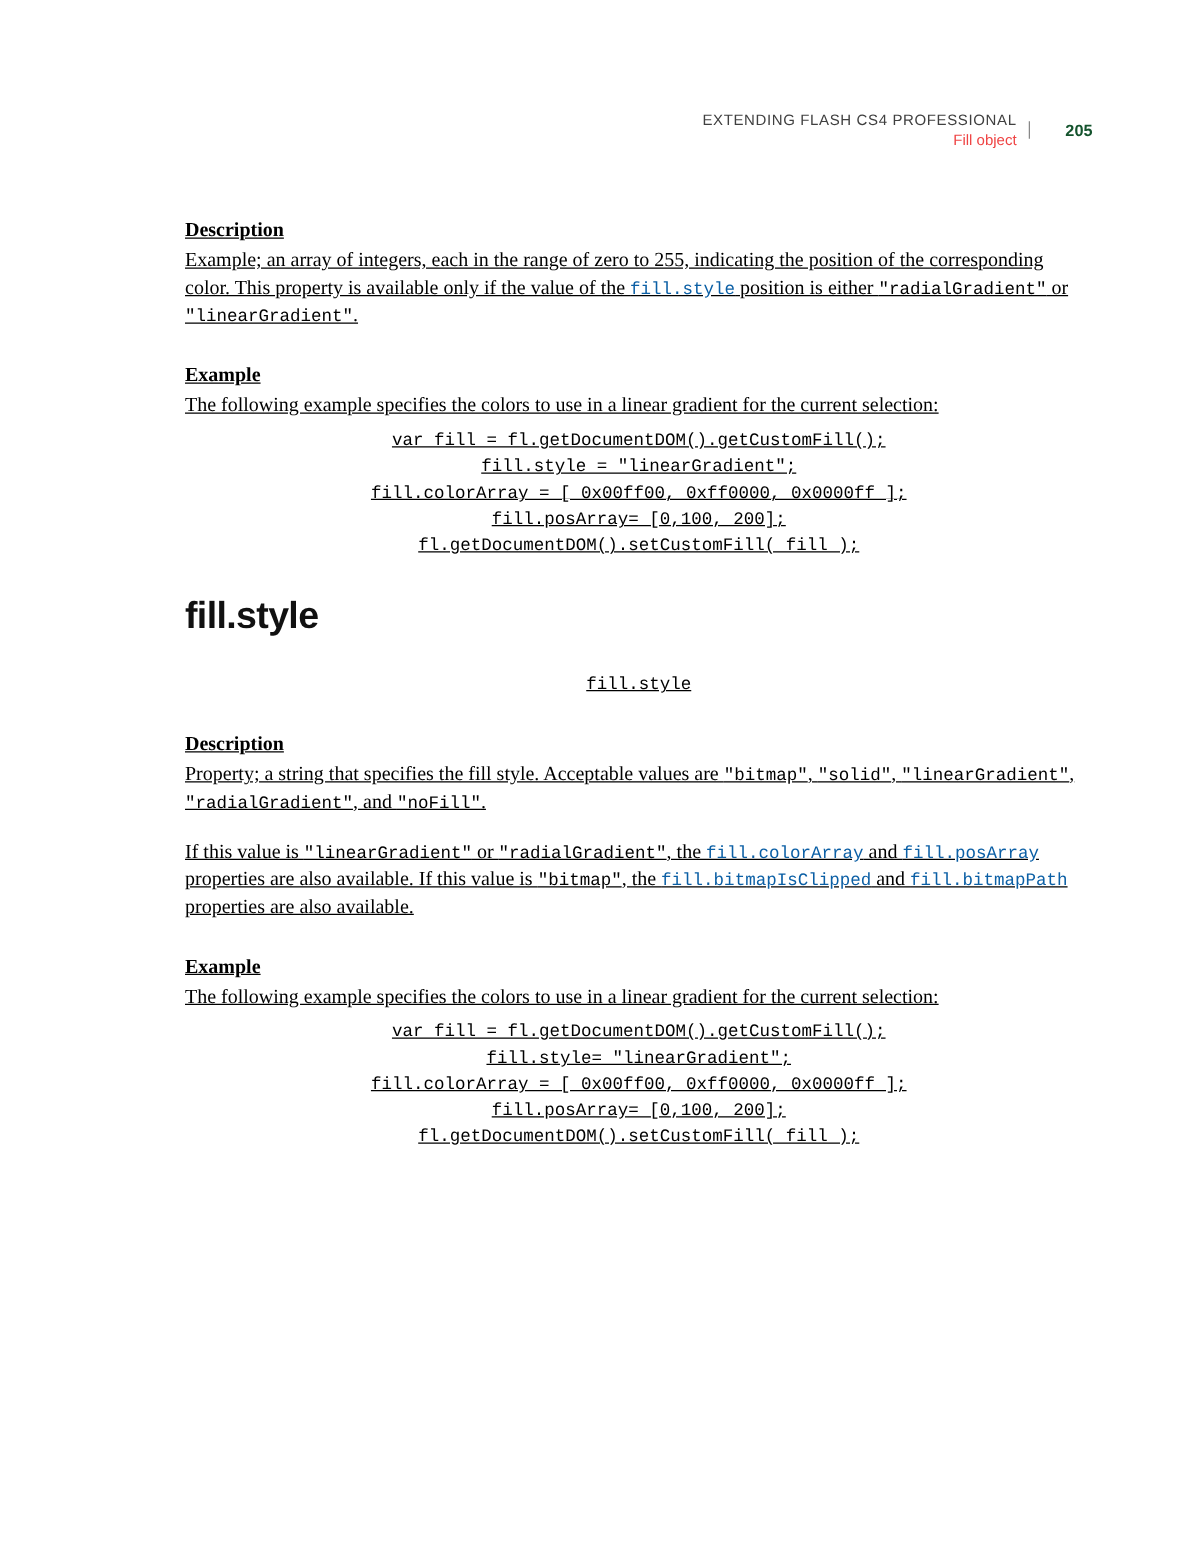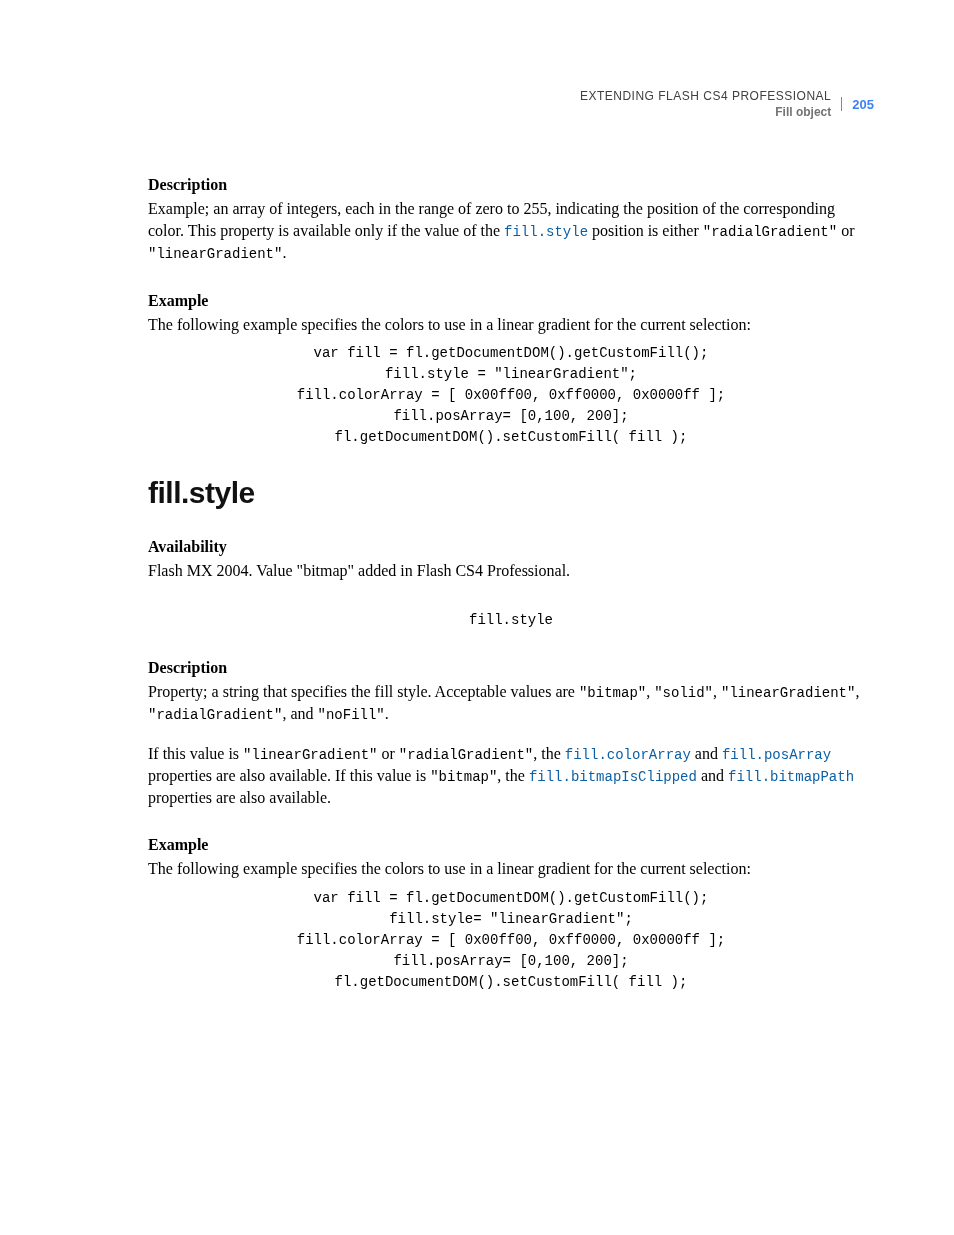--- a/index.html
+++ b/index.html
@@ -26,45 +26,45 @@
     padding-right: 10px;
     line-height: 1.35;
   }
   .rh-line1 {
     font-size: 12px;
     letter-spacing: 0.5px;
     color: #404040;
   }
   .rh-line2 {
     font-size: 12px;
-    font-weight: 700;
-    color: #737373;
+    font-weight: 400;
+    color: #ef4444;
   }
   .rh-page {
     border-left: 1px solid #888;
-    padding-left: 10px;
+    padding-left: 28px;
     font-size: 13px;
     font-weight: 700;
     line-height: 1;
     padding-top: 1px;
-    color: #3b82f6;
+    color: #14532d;
   }
   h3.section-label {
     font-family: "Minion Pro", "Times New Roman", Georgia, serif;
     font-weight: 700;
     font-size: 16px;
     margin: 0 0 4px 0;
   }
   p.body {
     font-size: 16px;
     line-height: 1.35;
     margin: 0 0 18px 0;
   }
   p.body.tight { margin-bottom: 8px; }
-  .block { margin-bottom: 28px; }
+  .block { margin-bottom: 28px; text-decoration: underline; }
   .code-link {
     font-family: "Courier New", Courier, monospace;
     font-size: 14px;
     color: #0b5fa5;
   }
   .code-inline {
     font-family: "Courier New", Courier, monospace;
     font-size: 14px;
   }
   pre.code {
@@ -109,24 +109,20 @@
     <p class="body tight">The following example specifies the colors to use in a linear gradient for the current selection:</p>
     <pre class="code">var fill = fl.getDocumentDOM().getCustomFill();
 fill.style = "linearGradient";
 fill.colorArray = [ 0x00ff00, 0xff0000, 0x0000ff ];
 fill.posArray= [0,100, 200];
 fl.getDocumentDOM().setCustomFill( fill );</pre>
   </div>
 
   <h1 class="api-title">fill.style</h1>
 
-  <div class="block">
-    <h3 class="section-label">Availability</h3>
-    <p class="body">Flash MX 2004. Value "bitmap" added in Flash CS4 Professional.</p>
-  </div>
 
   <div class="block">
     <pre class="code" style="margin-bottom:18px">fill.style</pre>
   </div>
 
   <div class="block">
     <h3 class="section-label">Description</h3>
     <p class="body">
       <span>Property; a string that specifies the fill style. Acceptable values are </span><span class="code-inline">"bitmap"</span><span>, </span><span class="code-inline">"solid"</span><span>, </span><span class="code-inline">"linearGradient"</span><span>, </span><span class="code-inline">"radialGradient"</span><span>, and </span><span class="code-inline">"noFill"</span><span>.</span>
     </p>

